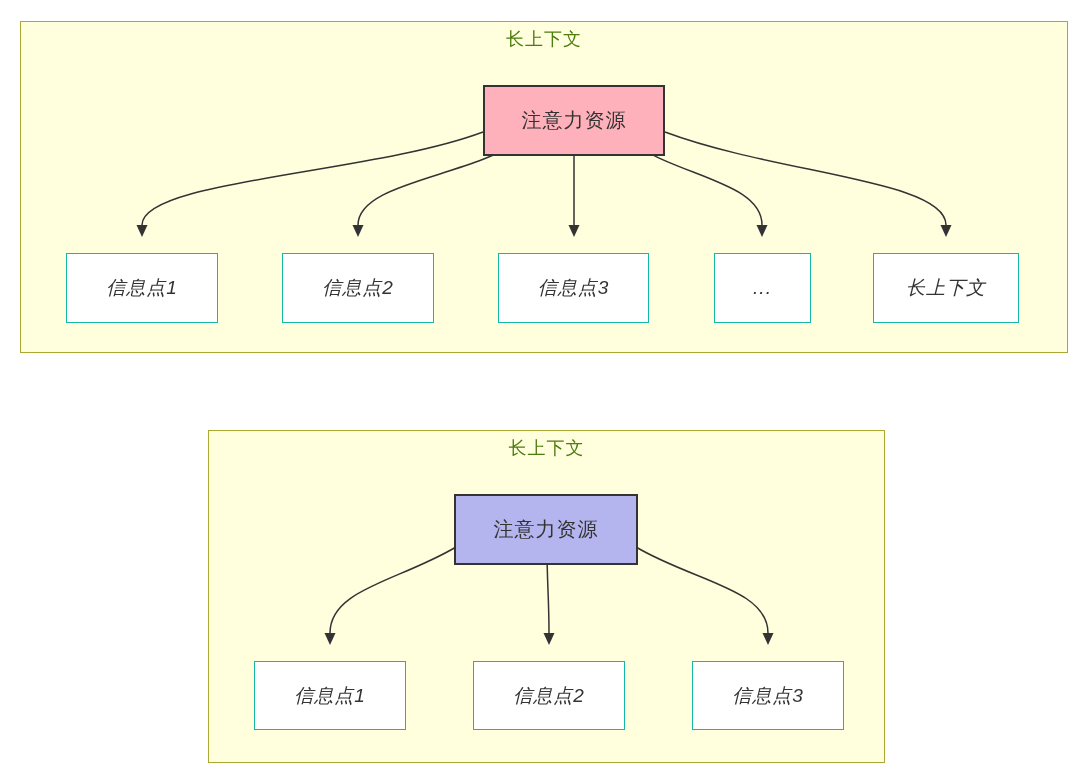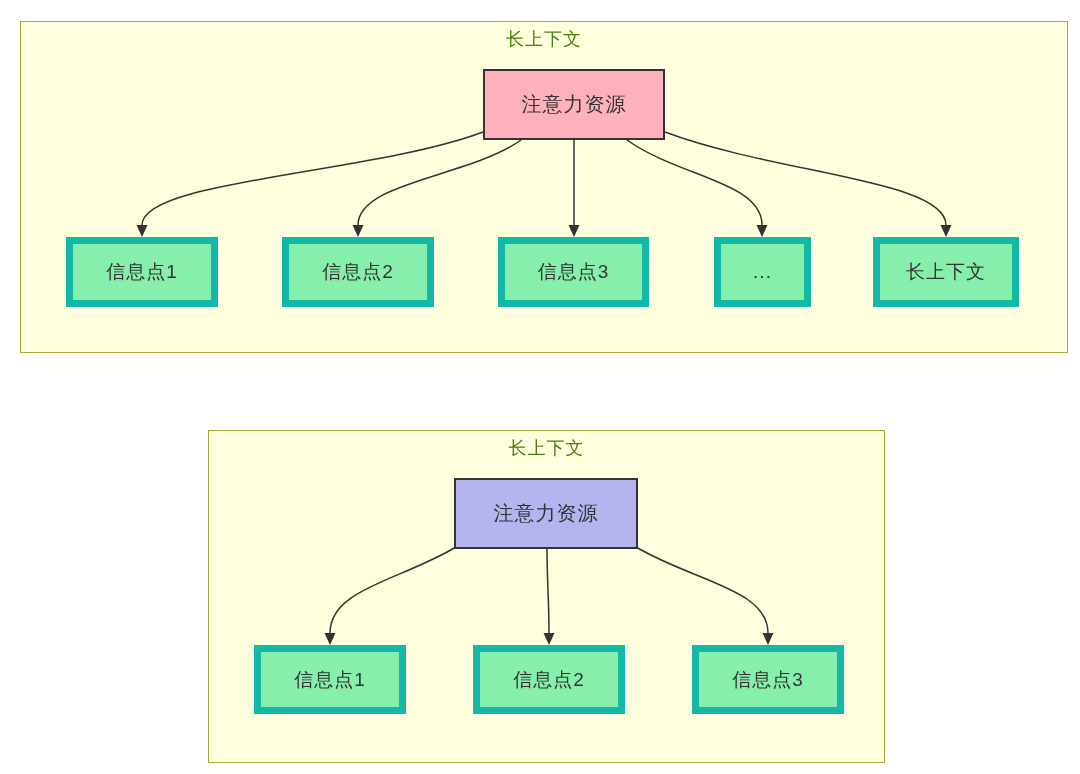--- a/index.html
+++ b/index.html
@@ -12,24 +12,24 @@
   }
   .cluster-title{
     position:absolute;top:5px;left:0;width:100%;text-align:center;
     font-size:18px;color:#4d7c0f;letter-spacing:1px;
   }
   .edges{position:absolute;left:0;top:0;}
   .edge{fill:none;stroke:#333333;stroke-width:1.5px;}
   .arrowhead{fill:#333333;stroke:none;}
   .node{
     position:absolute;display:flex;align-items:center;justify-content:center;
-    box-sizing:border-box;text-align:center;
+    box-sizing:border-box;text-align:center;margin-top:16px;
   }
   .node-child{
-    background:#86efac;border:7px solid #14b8a6;font-size:19px;letter-spacing:1px;
+    background:#ffffff;border:1px solid #14b8a6;font-size:19px;letter-spacing:1px;font-style:italic;
   }
   .node-root{
     border:2px solid #333333;font-size:20px;letter-spacing:1px;
   }
   .root-long{background:#ffb1bb;}
   .root-short{background:#b4b4ee;}
 </style>
 </head>
 <body>
 

